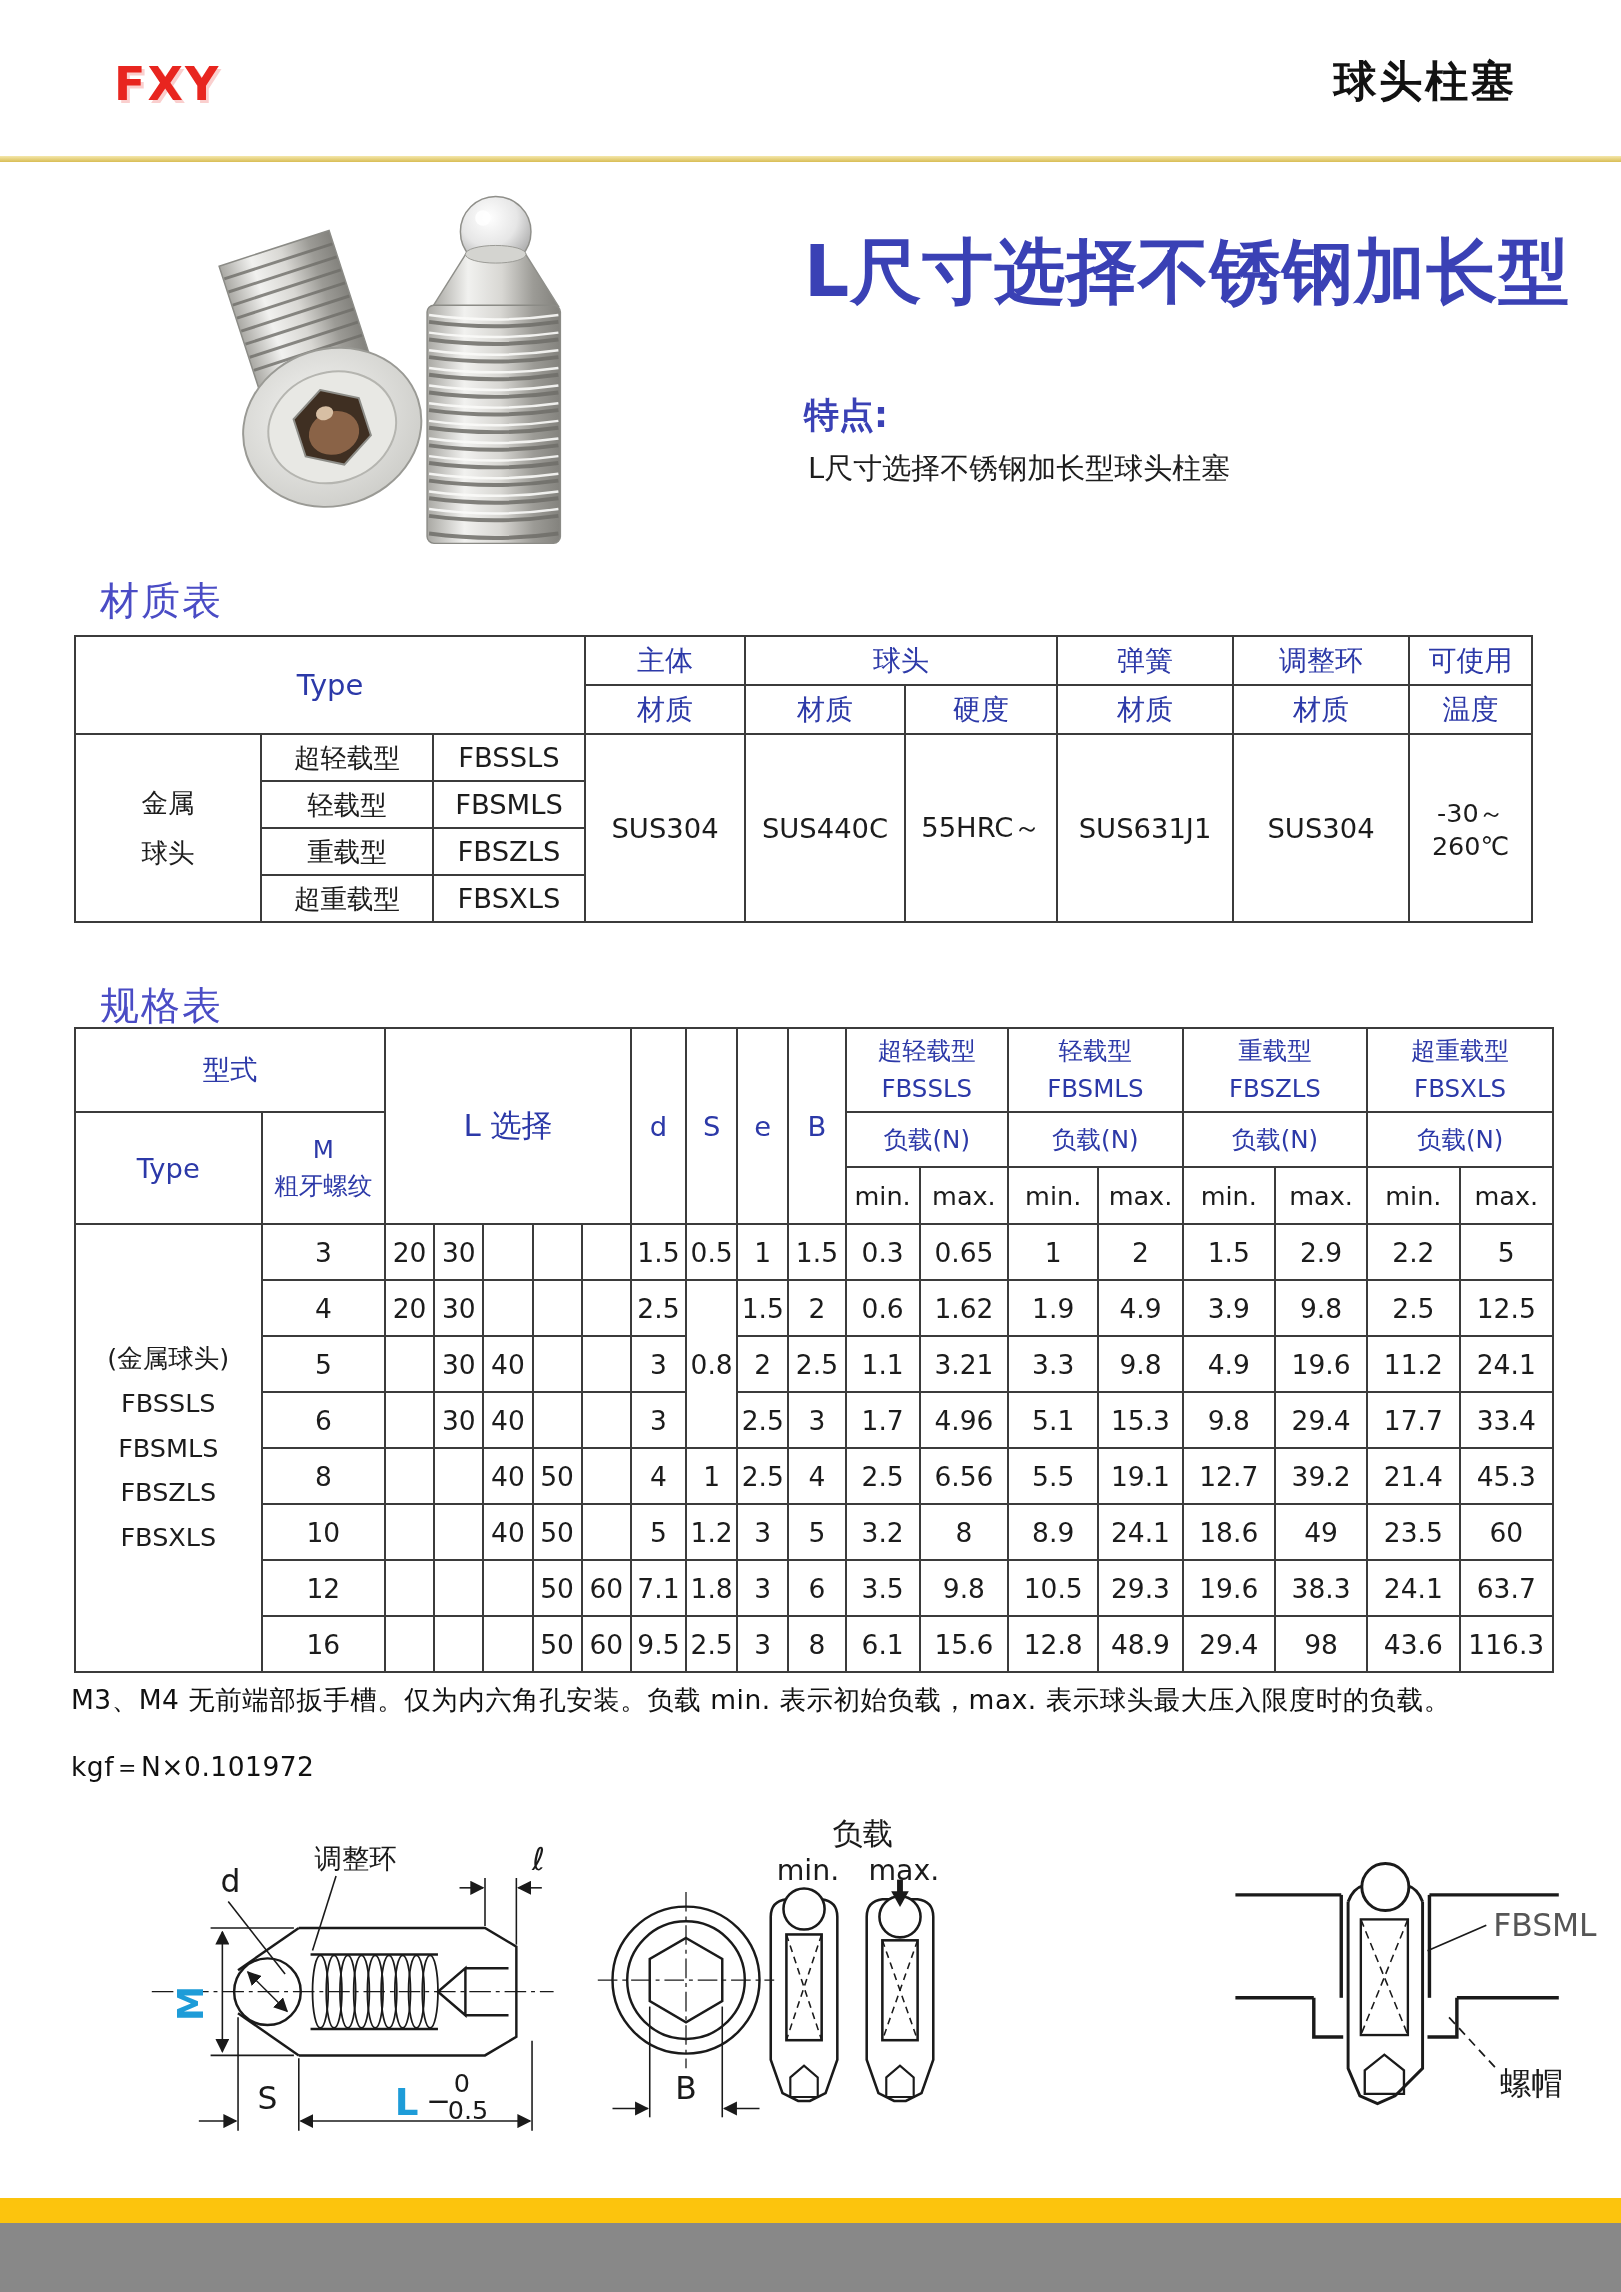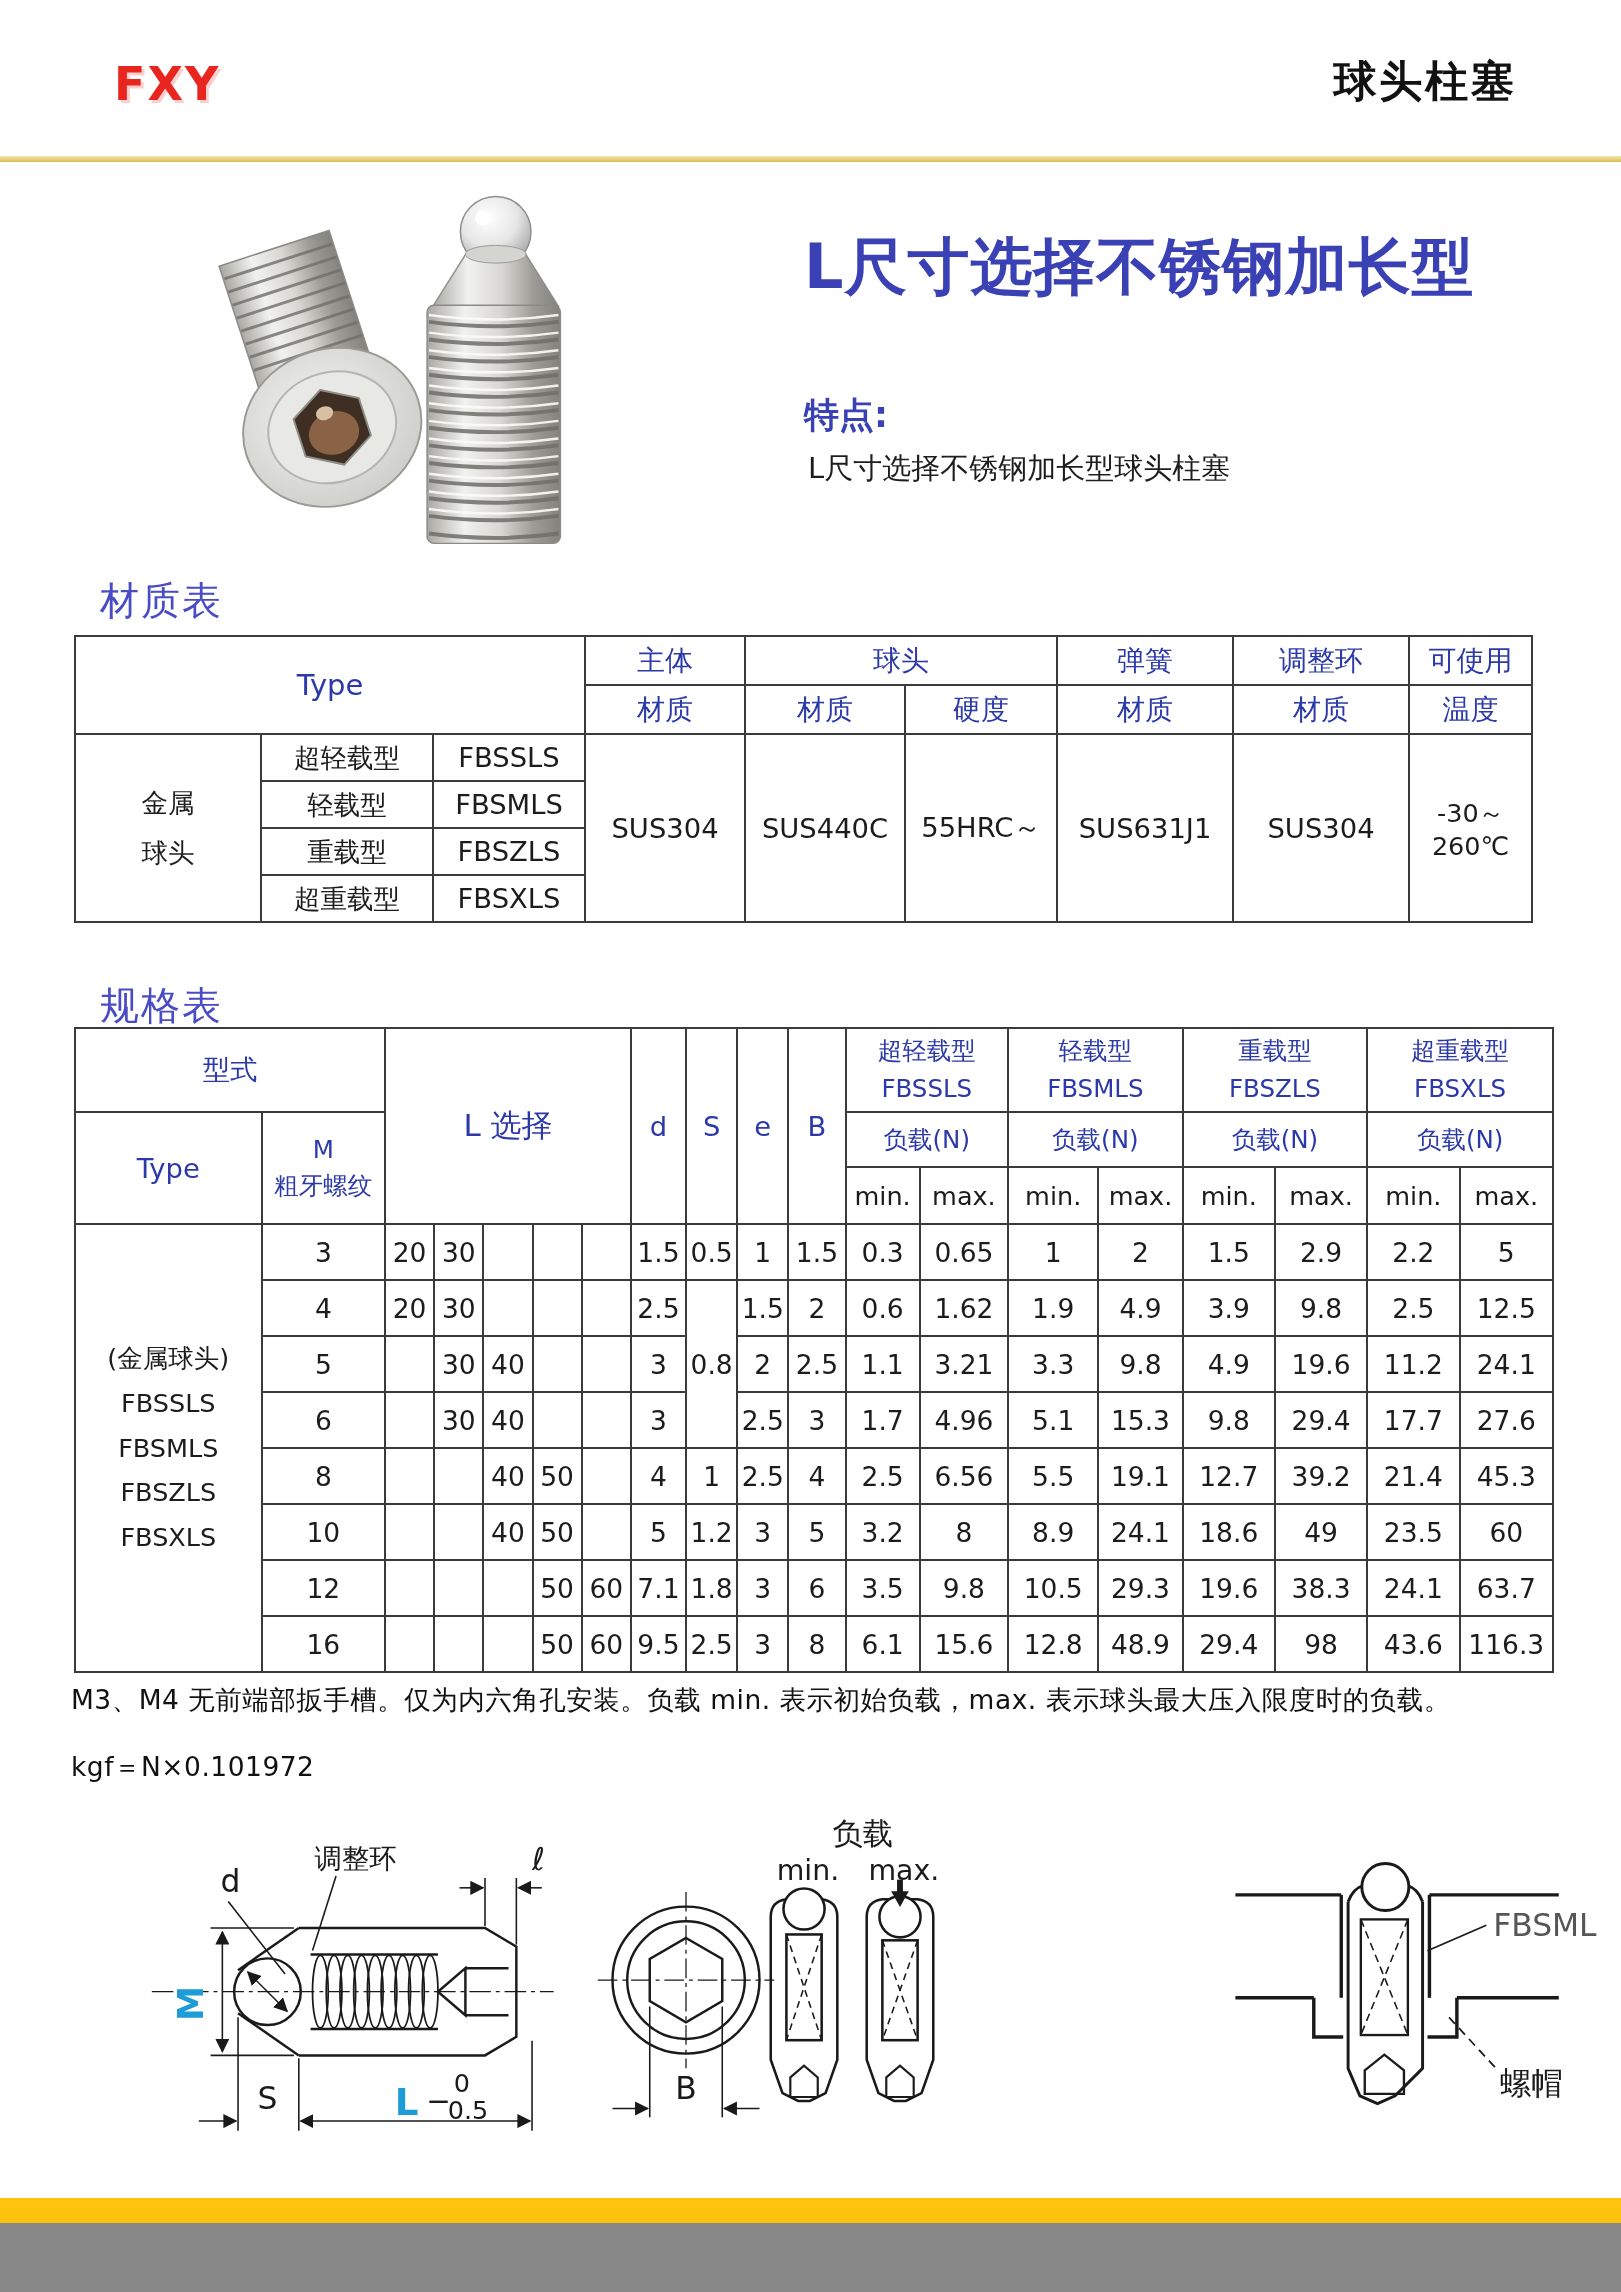--- a/index.html
+++ b/index.html
@@ -5,21 +5,21 @@
   html,body{margin:0;padding:0;background:#888;}
   .page{position:relative;width:1621px;height:2223px;background:#ffffff;
         font-family:"DejaVu Sans","Liberation Sans",sans-serif;overflow:hidden;}
   .abs{position:absolute;}
   
   .logo{left:114px;top:57px;font-size:46px;font-weight:800;color:#e8251f;letter-spacing:2px;
         text-shadow:2.9px 2.9px 0 rgba(232,37,31,0.22);}
   .pagetitle{right:104px;top:53px;font-size:43px;font-weight:600;color:#121212;letter-spacing:2.9px;}
   .rule{left:0;top:156px;width:1621px;height:5.9px;background:linear-gradient(#f4e7ab,#d9bd55);}
   
-  .hero-title{left:804px;top:225px;font-size:62px;font-weight:700;color:#3a41b5;letter-spacing:1px;}
+  .hero-title{left:804px;top:225px;font-size:71px;font-weight:700;color:#3a41b5;letter-spacing:1px;}
   .feat-label{left:804px;top:392px;font-size:35px;font-weight:700;color:#3a41b5;}
   .feat-text{left:808px;top:449px;font-size:29px;color:#1d1d1d;text-align:center;}
   .sec-head{font-size:39px;font-weight:500;color:#4a4cc5;letter-spacing:2px;}
   .sh1pos{left:100px;top:574px;}
   .sh2pos{left:100px;top:959px;margin-top:20px;}
   
   table{border-collapse:collapse;table-layout:fixed;}
   td,th{border:2px solid #3b3b3b;text-align:center;vertical-align:middle;padding:0;font-weight:400;overflow:hidden;}
   .mat{left:74px;top:635px;width:1457px;}
   .mat tr.hr{height:49px;}
@@ -349,21 +349,21 @@
       <td>3</td>
       <td>2.5</td>
       <td>3</td>
       <td>1.7</td>
       <td>4.96</td>
       <td>5.1</td>
       <td>15.3</td>
       <td>9.8</td>
       <td>29.4</td>
       <td>17.7</td>
-      <td>27.6</td>
+      <td>33.4</td>
     </tr>
     <tr>
       <td>8</td>
       <td></td>
       <td></td>
       <td>40</td>
       <td>50</td>
       <td></td>
       <td>4</td>
       <td>1</td>

